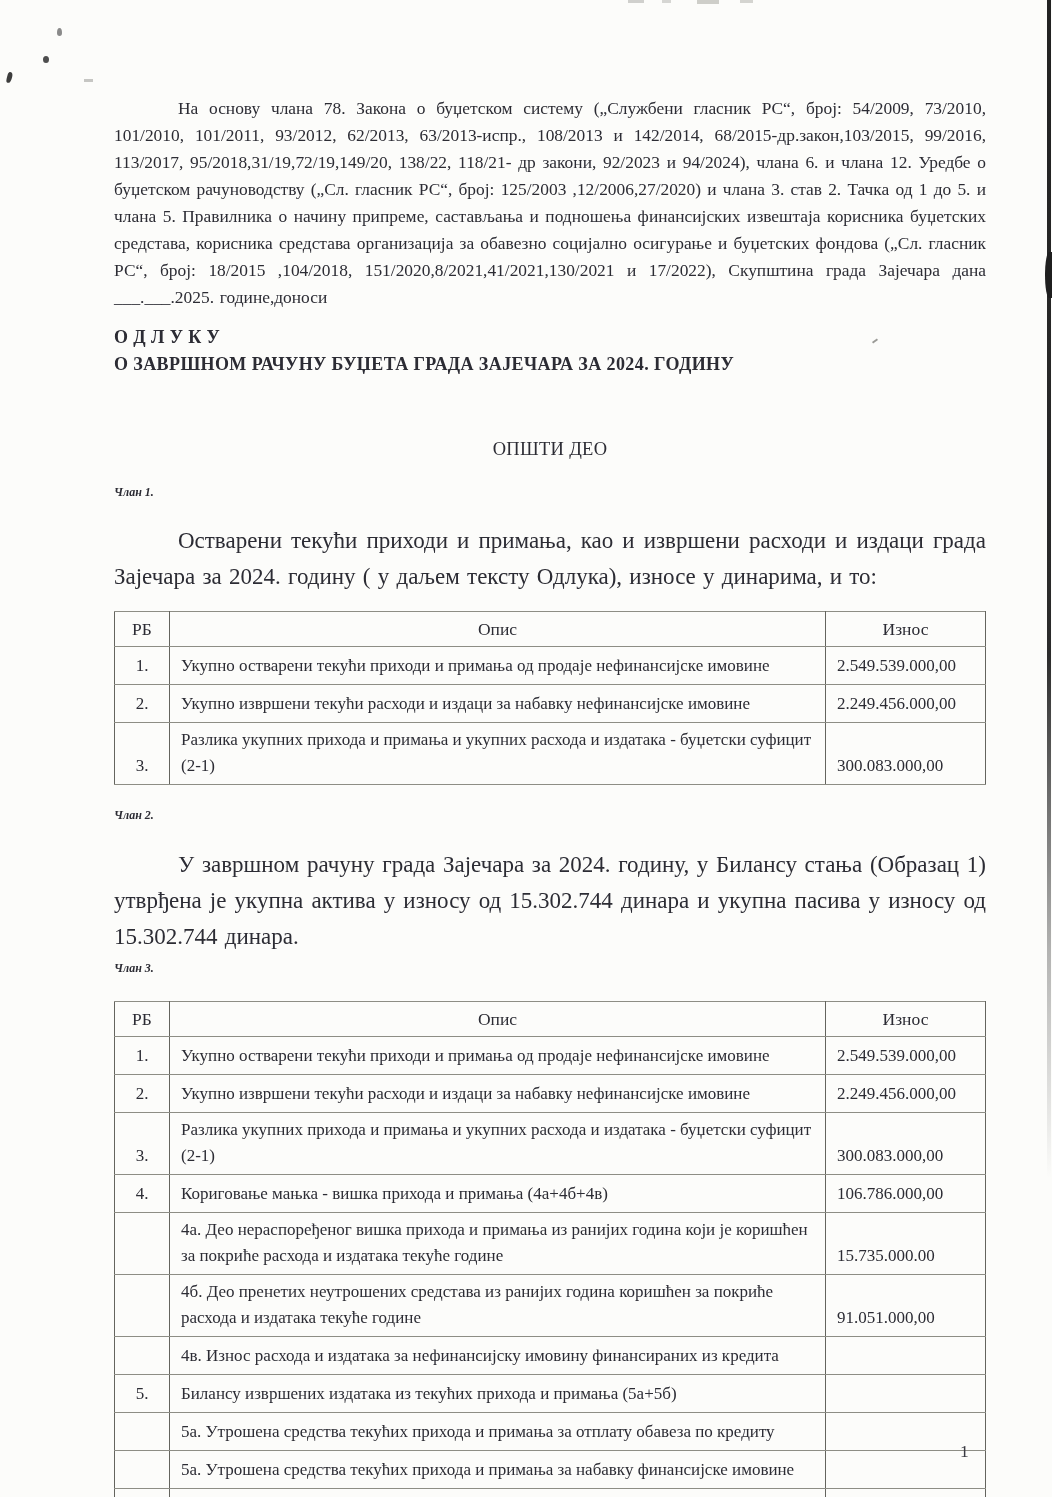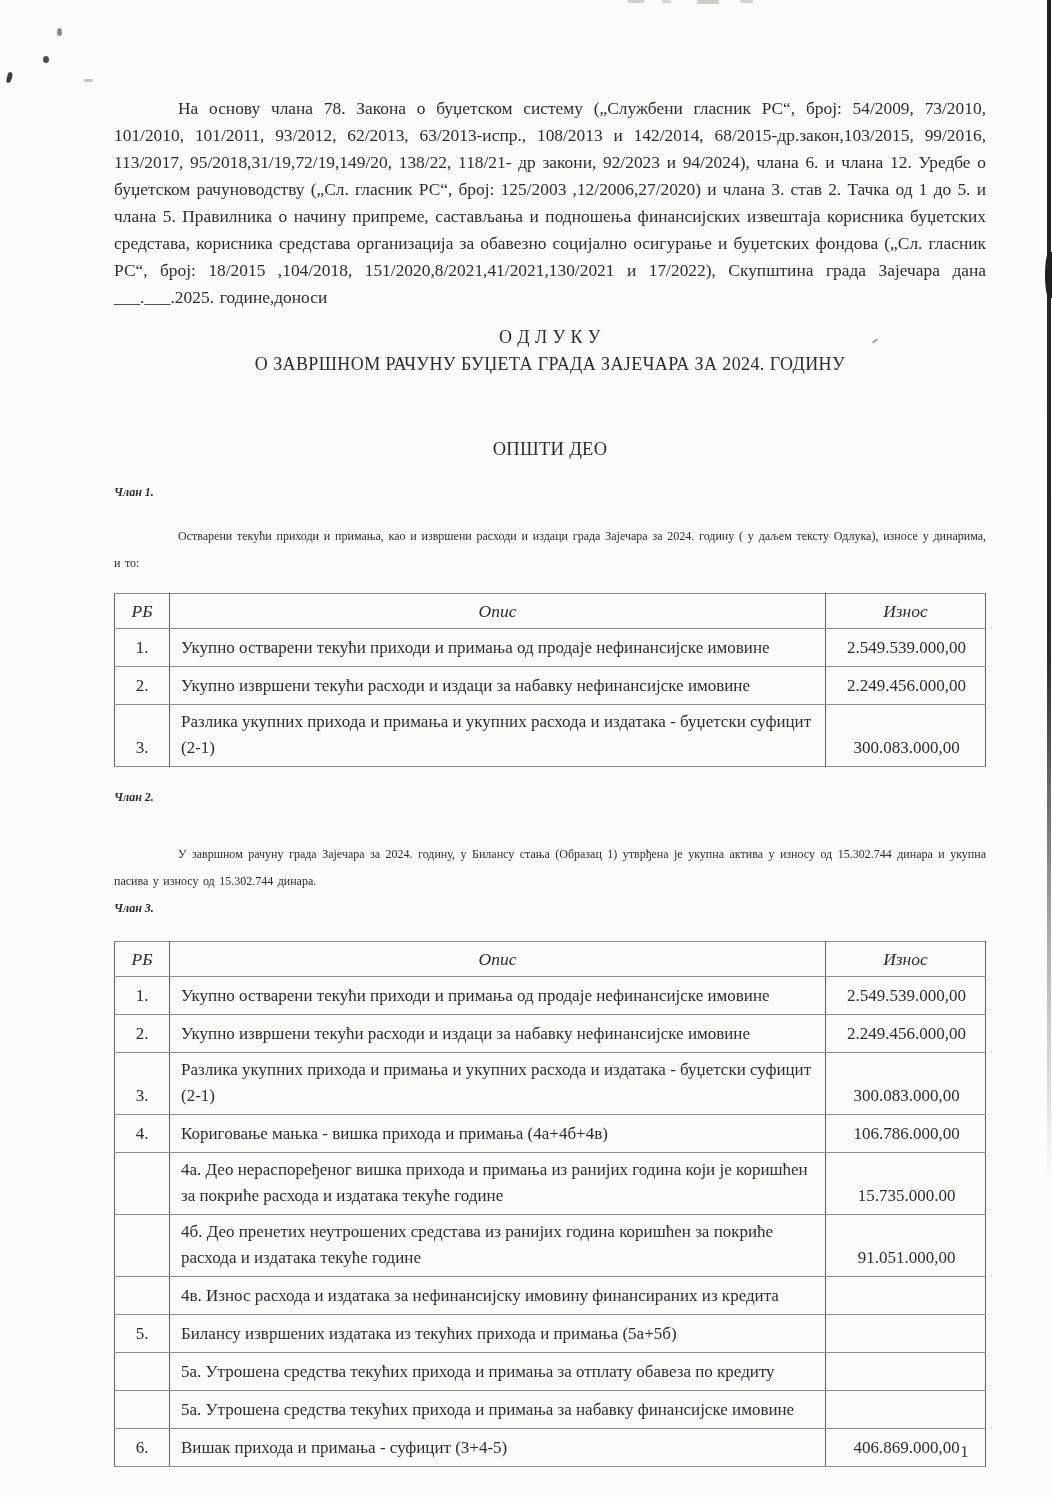--- a/index.html
+++ b/index.html
@@ -21,22 +21,22 @@
   p { margin: 0; }
   .intro {
     font-size: 17.4px;
     line-height: 27px;
     text-align: justify;
     text-indent: 64px;
     word-spacing: 1.5px;
   }
   .title-block {
     margin-top: 13px;
-    text-align: center;
-    font-weight: normal;
+    text-align: left;
+    font-weight: bold;
     font-size: 18px;
     line-height: 27px;
     letter-spacing: 0.4px;
   }
   .section {
     margin: 58px 0 0 0;
     text-align: center;
     font-weight: normal;
     font-size: 18.5px;
     line-height: 26px;
@@ -47,28 +47,28 @@
     text-align: left;
     font-weight: bold;
     font-size: 12px;
     line-height: 27px;
     font-style: italic;
   }
   .clan-1 { margin-top: 17px; }
   .clan-2 { margin-top: 17px; }
   .clan-3 { }
   .body-par {
-    font-size: 12px;
-    line-height: 27px;
+    font-size: 23px;
+    line-height: 36px;
     text-align: justify;
     text-indent: 64px;
     word-spacing: 1.5px;
   }
   .par-1 { margin-top: 17px; }
-  .par-2 { margin-top: 30px; }
+  .par-2 { margin-top: 18px; }
   .par-3 { margin-top: 15px; }
   .doc-table {
     border-collapse: collapse;
     width: 100%;
     table-layout: fixed;
     font-size: 17px;
   }
   .t1 { margin-top: 16px; }
   .t2 { margin-top: 19px; }
   .doc-table th, .doc-table td {
@@ -77,30 +77,29 @@
     border-top: 1px solid #8d8d85;
     border-bottom: 1px solid #8d8d85;
   }
   .doc-table th {
     height: 30px;
     font-weight: normal;
     font-size: 17.5px;
     text-align: center;
     vertical-align: middle;
     padding: 2px 4px;
-    font-style: italic;
   }
   .doc-table td {
     height: 28px;
     vertical-align: bottom;
     padding: 4px 8px 5px 11px;
     line-height: 26px;
   }
   .doc-table td:first-child { text-align: center; padding-left: 2px; padding-right: 2px; }
-  .doc-table td:last-child  { text-align: center; padding-right: 9px; }
+  .doc-table td:last-child  { text-align: left; padding-right: 9px; }
   .col-rb { width: 55px; }
   .col-iznos { width: 160px; }
   .page-number {
     position: absolute;
     left: 960px; top: 1441px;
     font-size: 17.5px;
     color: #3a3a42;
   }
   
   .artifact { position: absolute; pointer-events: none; }

